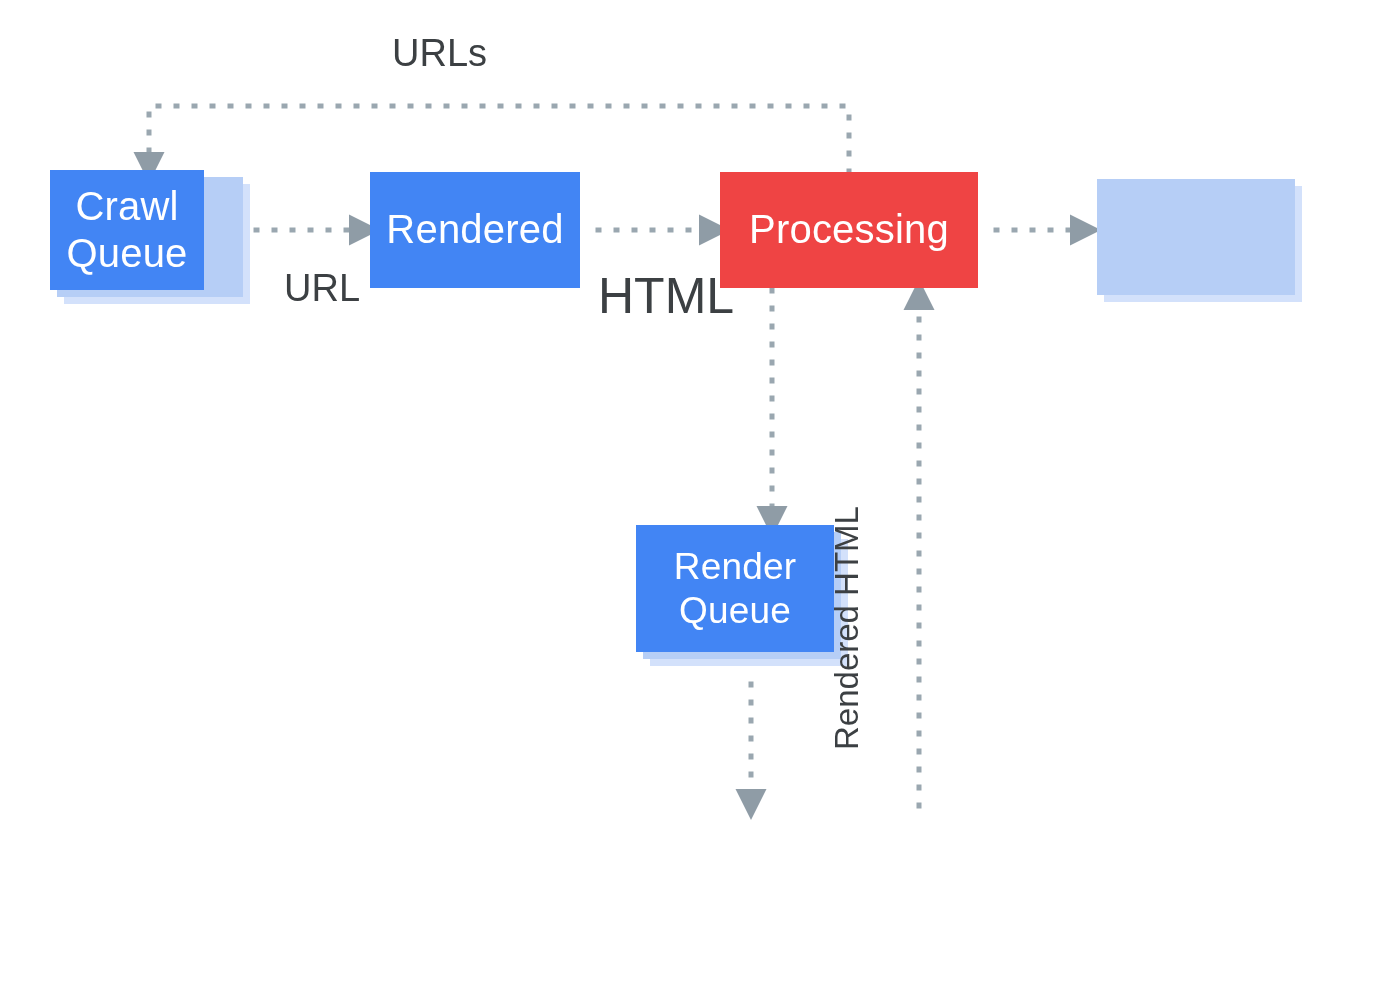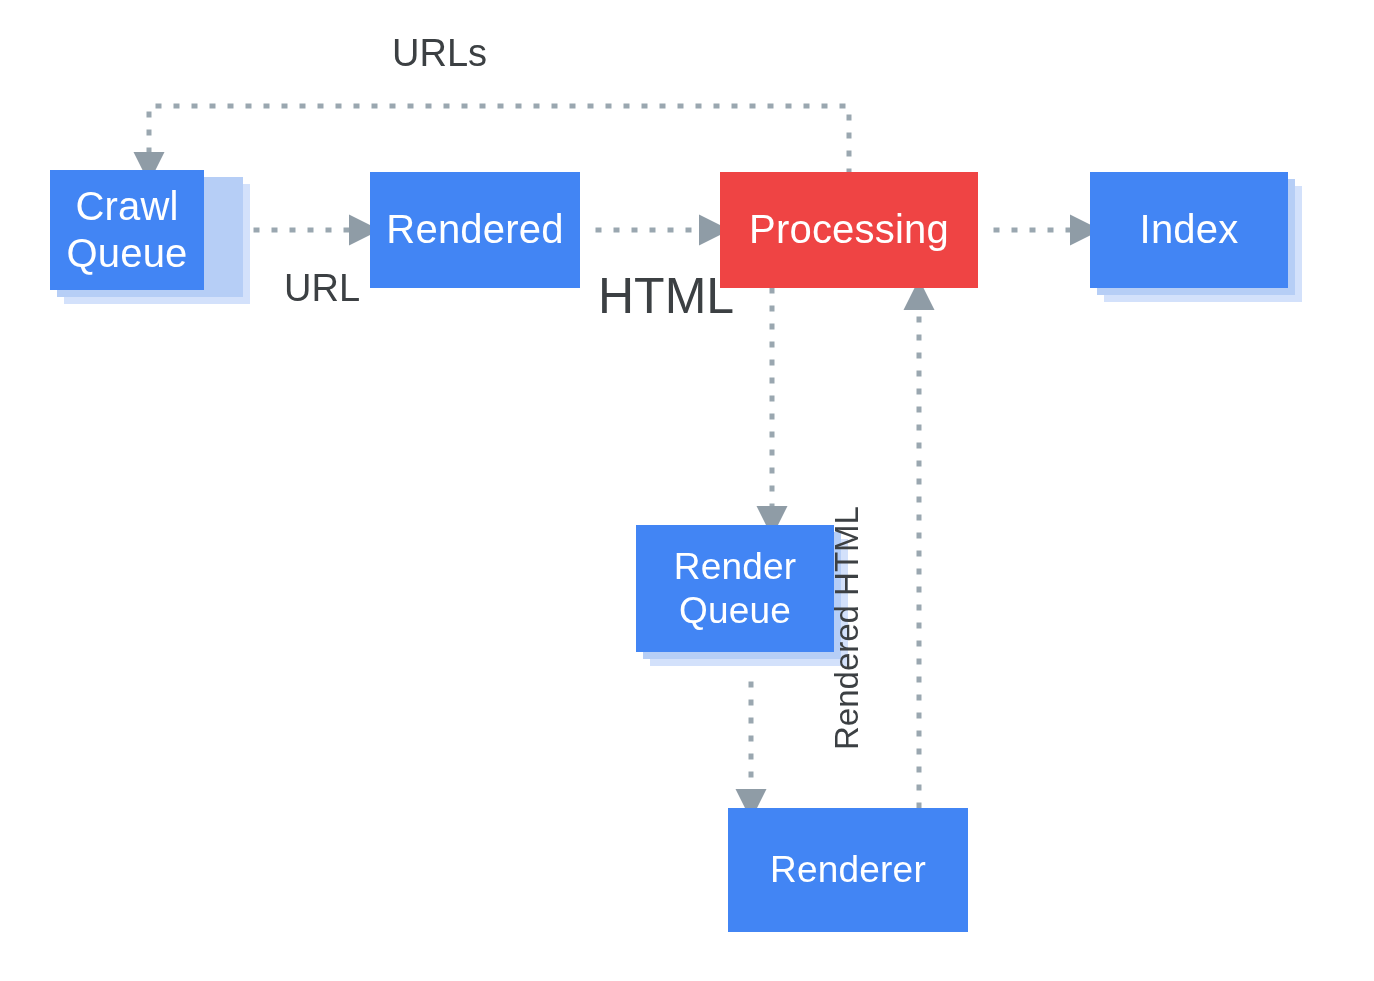--- a/index.html
+++ b/index.html
@@ -121,32 +121,26 @@
   </div>
 
   <div class="node" style="left:370px; top:172px; width:210px; height:116px; background:#4285f4; font-size:40px;">
     <span class="node-label">Rendered</span>
   </div>
 
   <div class="node" style="left:720px; top:172px; width:258px; height:116px; background:#ef4444; font-size:40px;">
     <span class="node-label">Processing</span>
   </div>
 
-  <div class="node" style="left:1090px; top:172px; width:198px; height:116px; background:#4285f4; font-size:40px;">
-    <span class="node-label">Index</span>
-  </div>
 
   <div class="node" style="left:636px; top:525px; width:198px; height:127px; background:#4285f4; font-size:37px;align-items:center;">
     <span class="node-label">Render
 Queue</span>
   </div>
 
-  <div class="node" style="left:728px; top:808px; width:240px; height:124px; background:#4285f4; font-size:37px;">
-    <span class="node-label">Renderer</span>
-  </div>
 
   <div class="edge-label" style="left:392px; top:32px; font-size:38px;">URLs</div>
 
   <div class="edge-label" style="left:284px; top:267px; font-size:38px;">URL</div>
 
   <div class="edge-label" style="left:598px; top:267px; font-size:50px;">HTML</div>
 
   <div class="edge-label vertical" style="left:866px; top:712px; font-size:33px;">Rendered HTML</div>
 
 </div>

